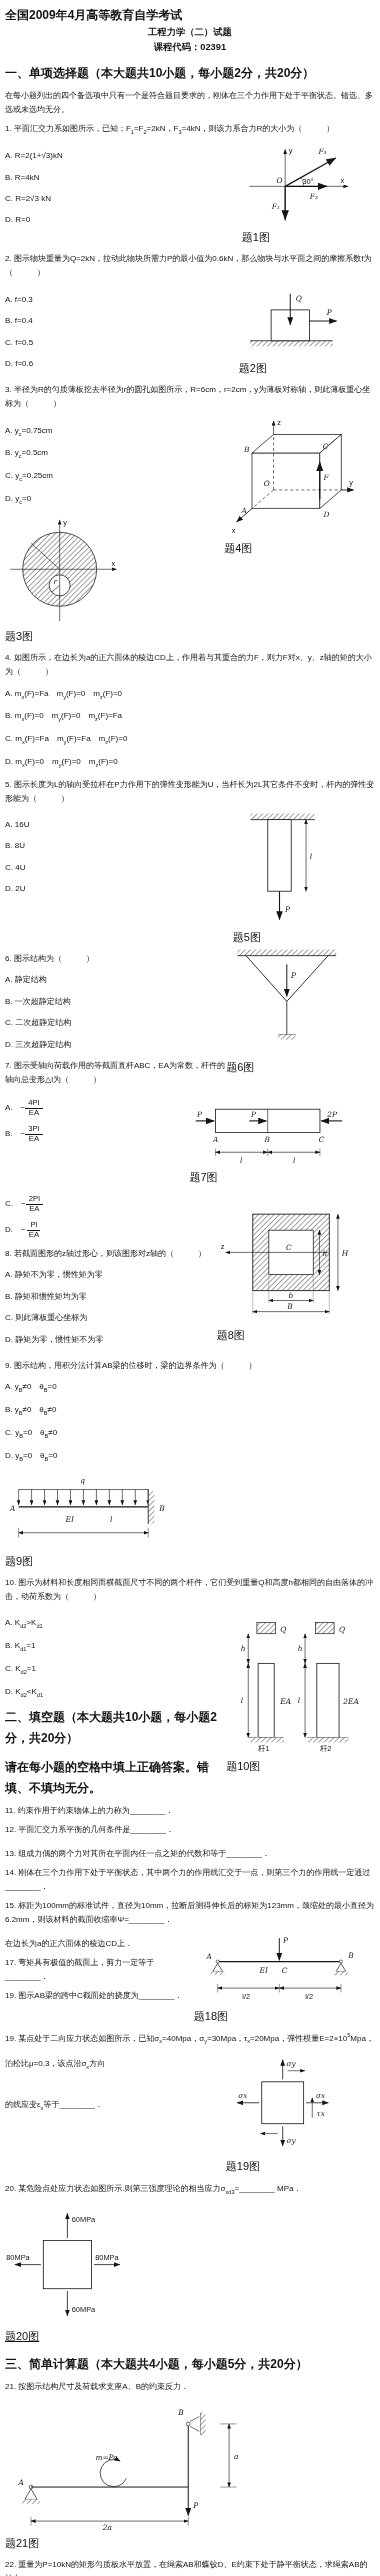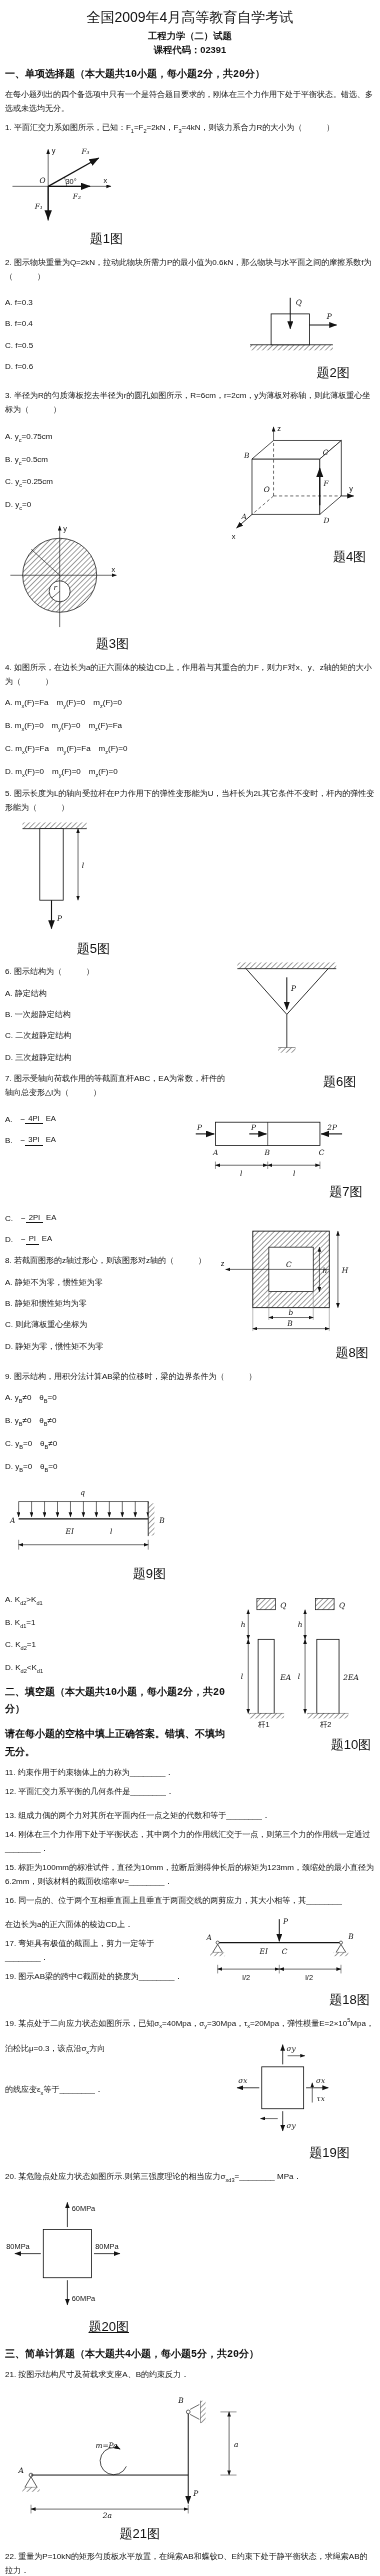--- a/index.html
+++ b/index.html
@@ -1,30 +1,30 @@
 <!DOCTYPE html>
 <html style="font-size:10px"><head>
 <meta charset="utf-8">
 <style>
   html,body{margin:0;padding:0;background:#fff;color:#141414;}
   body{width:381px;font-family:"Liberation Sans","DejaVu Sans",sans-serif;font-size:8px;line-height:1.75;}
   .page{padding:6.2px 6.2px 18.6px 5px;}
-  .t1{text-align:center;font-weight:normal;font-size:14px;line-height:1.6;}
+  .t1{font-weight:bold;font-size:12px;line-height:1.6;}
   .t2{text-align:center;font-weight:bold;font-size:9.3px;line-height:1.6;}
-  .sect{font-weight:bold;font-size:10px;margin:7.4px 0 3.7px 0;font-family:Liberation Mono, monospace;}
+  .sect{font-weight:bold;font-size:12px;margin:7.4px 0 3.7px 0;}
   .line{margin:5px 0;}
   .opt{margin:7.4px 0;}
   .row{display:flex;align-items:flex-start;}
   .col{flex:1;min-width:0;}
   .fig{display:inline-block;text-align:center;vertical-align:top;}
-  .cap{font-size:13px;text-align:right;margin-top:1.2px;}
+  .cap{font-size:11px;text-align:left;margin-top:1.2px;}
   svg{display:block;}
   svg text{font-family:"DejaVu Serif","Liberation Serif",serif;font-size:12px;fill:#141414;font-style:italic;}
   svg text.rm{font-style:normal;font-family:"Liberation Sans",sans-serif;}
-  .frac{display:inline-flex;flex-direction:row;align-items:center;vertical-align:middle;line-height:1.15;font-size:7.7px;}
+  .frac{display:inline-flex;flex-direction:column;align-items:center;vertical-align:middle;line-height:1.15;font-size:7.7px;}
   .fnum{border-bottom:0.6px solid #141414;padding:0 3.1px;}
   .fden{padding:0 3.1px;}
   sub{font-size:5.6px;} sup{font-size:5.6px;}
 </style>
 </head>
 <body>
 
 <svg width="0" height="0" style="position:absolute" aria-hidden="true">
   <defs>
     <marker id="ar" markerWidth="9" markerHeight="8" refX="7.5" refY="3" orient="auto-start-reverse">
@@ -42,20 +42,26 @@
   <div class="t1">全国2009年4月高等教育自学考试</div>
   <div class="t2">工程力学（二）试题</div>
   <div class="t2">课程代码：02391</div>
 
   <div class="sect">一、单项选择题（本大题共10小题，每小题2分，共20分）</div>
   <div class="line">在每小题列出的四个备选项中只有一个是符合题目要求的，刚体在三个力作用下处于平衡状态。错选、多选或未选均无分。</div>
 
   
   <div class="line">1. 平面汇交力系如图所示，已知：F<sub>1</sub>=F<sub>2</sub>=2kN，F<sub>3</sub>=4kN，则该力系合力R的大小为（　　　）</div>
   <div class="row">
+    <div class="col">
+      <div class="opt">A. R=2(1+√3)kN</div>
+      <div class="opt">B. R=4kN</div>
+      <div class="opt">C. R=2√3 kN</div>
+      <div class="opt">D. R=0</div>
+    </div>
     <div class="fig" style="width:118px;margin-right:15px;">
       <svg width="111" height="85" viewBox="0 0 180 138" style="font-size:13px">
         <line x1="70" y1="128" x2="70" y2="12" stroke="#141414" stroke-width="1" marker-end="url(#ar)"></line>
         <text class="rm" x="76" y="18">y</text>
         <line x1="12" y1="72" x2="172" y2="72" stroke="#141414" stroke-width="1" marker-end="url(#ar)"></line>
         <text class="rm" x="160" y="66">x</text>
         <line x1="70" y1="72" x2="138" y2="72" stroke="#141414" stroke-width="2" marker-end="url(#ar)"></line>
         <text x="110" y="92">F₂</text>
         <line x1="70" y1="72" x2="152" y2="26" stroke="#141414" stroke-width="2" marker-end="url(#ar)"></line>
         <text x="124" y="20">F₃</text>
@@ -144,20 +150,26 @@
   
   <div class="line">4. 如图所示，在边长为a的正六面体的棱边CD上，作用着与其重合的力F，则力F对x、y、z轴的矩的大小为（　　　）</div>
   <div class="opt">A. m<sub>x</sub>(F)=Fa　m<sub>y</sub>(F)=0　m<sub>z</sub>(F)=0</div>
   <div class="opt">B. m<sub>x</sub>(F)=0　m<sub>y</sub>(F)=0　m<sub>z</sub>(F)=Fa</div>
   <div class="opt">C. m<sub>x</sub>(F)=Fa　m<sub>y</sub>(F)=Fa　m<sub>z</sub>(F)=0</div>
   <div class="opt">D. m<sub>x</sub>(F)=0　m<sub>y</sub>(F)=0　m<sub>z</sub>(F)=0</div>
 
   
   <div class="line">5. 图示长度为L的轴向受拉杆在P力作用下的弹性变形能为U，当杆长为2L其它条件不变时，杆内的弹性变形能为（　　　）</div>
   <div class="row">
+    <div class="col">
+      <div class="opt">A. 16U</div>
+      <div class="opt">B. 8U</div>
+      <div class="opt">C. 4U</div>
+      <div class="opt">D. 2U</div>
+    </div>
     <div class="fig" style="width:105px;margin-right:37px;">
       <svg width="93" height="116" viewBox="0 0 150 188" style="font-size:13px">
         <rect x="28" y="4" width="104" height="10" fill="url(#hx)" stroke="none"></rect>
         <line x1="28" y1="14" x2="132" y2="14" stroke="#141414" stroke-width="1.3"></line>
         <rect x="56" y="14" width="38" height="116" fill="#fff" stroke="#141414" stroke-width="1.3"></rect>
         <line x1="118" y1="14" x2="118" y2="130" stroke="#141414" stroke-width="1" marker-start="url(#ar)" marker-end="url(#ar)"></line>
         <text x="124" y="78">l</text>
         <line x1="75" y1="130" x2="75" y2="176" stroke="#141414" stroke-width="1.8" marker-end="url(#ar)"></line>
         <text x="84" y="164">P</text>
       </svg>
@@ -306,20 +318,21 @@
       <text x="98" y="82">EI</text>
       <text x="170" y="82">l</text>
       <line x1="22" y1="92" x2="22" y2="108" stroke="#555" stroke-width="1"></line>
       <line x1="232" y1="92" x2="232" y2="108" stroke="#555" stroke-width="1"></line>
       <line x1="22" y1="100" x2="232" y2="100" stroke="#141414" stroke-width="1" marker-start="url(#ar)" marker-end="url(#ar)"></line>
     </svg>
     <div class="cap" style="width:161px;">题9图</div>
   </div>
 
   
+  <div class="line">10. 图示为材料和长度相同而横截面尺寸不同的两个杆件，它们受到重量Q和高度h都相同的自由落体的冲击，动荷系数为（　　　）</div>
   <div class="row">
     <div class="col">
       <div class="opt">A. K<sub>d2</sub>&gt;K<sub>d1</sub></div>
       <div class="opt">B. K<sub>d1</sub>=1</div>
       <div class="opt">C. K<sub>d2</sub>=1</div>
       <div class="opt">D. K<sub>d2</sub>&lt;K<sub>d1</sub></div>
       <div class="sect">二、填空题（本大题共10小题，每小题2分，共20分）</div>
       <div class="sect">请在每小题的空格中填上正确答案。错填、不填均无分。</div>
       <div class="line">11. 约束作用于约束物体上的力称为________．</div>
       <div class="line">12. 平面汇交力系平衡的几何条件是________．</div>
@@ -349,21 +362,20 @@
         <text class="rm" x="52" y="230">杆1</text>
         <text class="rm" x="152" y="230">杆2</text>
       </svg>
       <div class="cap">题10图</div>
     </div>
   </div>
 
   <div class="line">13. 组成力偶的两个力对其所在平面内任一点之矩的代数和等于________．</div>
   <div class="line">14. 刚体在三个力作用下处于平衡状态，其中两个力的作用线汇交于一点，则第三个力的作用线一定通过________．</div>
   <div class="line">15. 标距为100mm的标准试件，直径为10mm，拉断后测得伸长后的标矩为123mm，颈缩处的最小直径为6.2mm，则该材料的截面收缩率Ψ=________．</div>
-  <div class="line">16. 同一点的、位于两个互相垂直面上且垂直于两面交线的两剪应力，其大小相等，其________</div>
 
   <div class="row">
     <div class="col">
       <div class="line">在边长为a的正六面体的棱边CD上．</div>
       <div class="line">17. 弯矩具有极值的截面上，剪力一定等于________．</div>
       <div class="line">19. 图示AB梁的跨中C截面处的挠度为________．</div>
     </div>
     <div class="fig" style="width:176px;margin-right:5px;">
       <svg width="170" height="74" viewBox="0 0 275 120" style="font-size:13px">
         <line x1="138" y1="10" x2="138" y2="46" stroke="#141414" stroke-width="1.6" marker-end="url(#ar)"></line>

